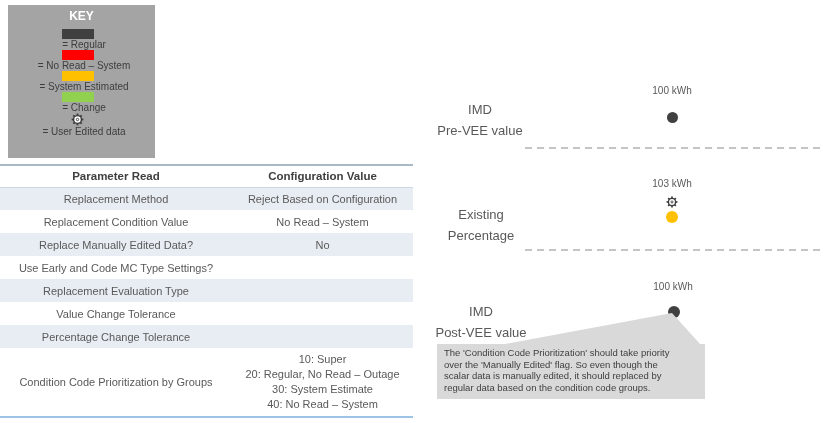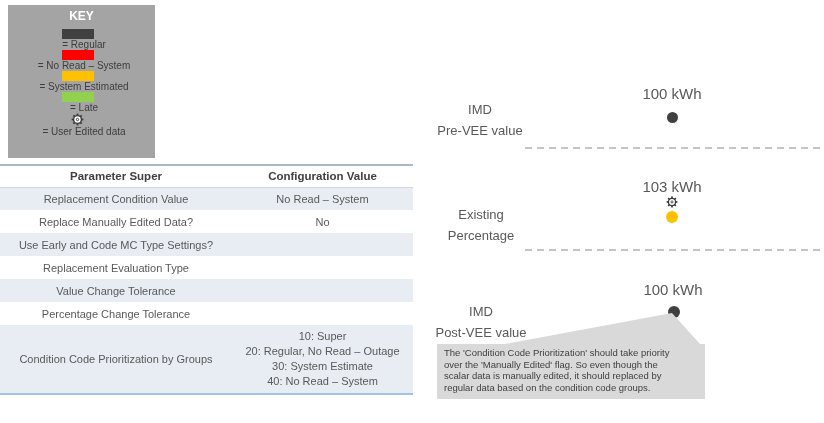--- a/index.html
+++ b/index.html
@@ -37,21 +37,21 @@
   table.param col.c2 { width:181px; }
   table.param tbody tr:nth-child(odd) { background:#e8edf3; }
   table.param tbody tr:nth-child(even) { background:#ffffff; }
   td.multiline { white-space:pre-line; line-height:15px; padding:4px 0; height:auto; }
 
   
   .sec-label {
     position:absolute; width:140px; text-align:center; font-size:13px;
     color:#595959; white-space:pre-line; line-height:21px;
   }
-  .val-label { position:absolute; width:100px; text-align:center; font-size:15px; color:#595959; }
+  .val-label { position:absolute; width:100px; text-align:center; font-size:10px; color:#595959; }
   .dot { position:absolute; border-radius:50%; }
   .dash-line {
     position:absolute; height:2px;
     background:repeating-linear-gradient(90deg,#c4c4c4 0 7px,transparent 7px 12px);
   }
   .gear-abs { position:absolute; }
   .callout {
     position:absolute; left:437px; top:344px; width:268px;
     background:#d9d9d9; color:#404040; font-size:9.5px; line-height:11.7px;
     padding:3px 21px 5px 7px;
@@ -79,21 +79,21 @@
   <div class="key-row">
     <span class="key-swatch-slot">
         <span class="key-swatch" style="background-color: rgb(255, 192, 0);"></span>
       </span>
     <span class="key-label">= System Estimated</span>
   </div>
   <div class="key-row">
     <span class="key-swatch-slot">
         <span class="key-swatch" style="background-color: rgb(146, 208, 80);"></span>
       </span>
-    <span class="key-label">= Late</span>
+    <span class="key-label">= Change</span>
   </div>
   <div class="key-row">
     <span class="key-swatch-slot">
       <svg viewBox="0 0 20 20" width="13" height="13">
         <g stroke="#3b3b3b" stroke-width="2.8">
           <line x1="10" y1="1" x2="10" y2="5"></line>
             <line x1="10" y1="15" x2="10" y2="19"></line>
           <line x1="1" y1="10" x2="5" y2="10"></line>
             <line x1="15" y1="10" x2="19" y2="10"></line>
           <line x1="3.6" y1="3.6" x2="6.5" y2="6.5"></line>
@@ -110,25 +110,29 @@
 </div>
 
 <div class="table-wrap">
   <table class="param">
     <colgroup>
         <col class="c1">
         <col class="c2">
       </colgroup>
     <thead>
       <tr>
-        <th>Parameter Super</th>
+        <th>Parameter Read</th>
         <th>Configuration Value</th>
       </tr>
     </thead>
     <tbody>
+      <tr>
+        <td>Replacement Method</td>
+        <td>Reject Based on Configuration</td>
+      </tr>
       <tr>
         <td>Replacement Condition Value</td>
         <td>No Read – System</td>
       </tr>
       <tr>
         <td>Replace Manually Edited Data?</td>
         <td>No</td>
       </tr>
       <tr>
         <td>Use Early and Code MC Type Settings?</td>

